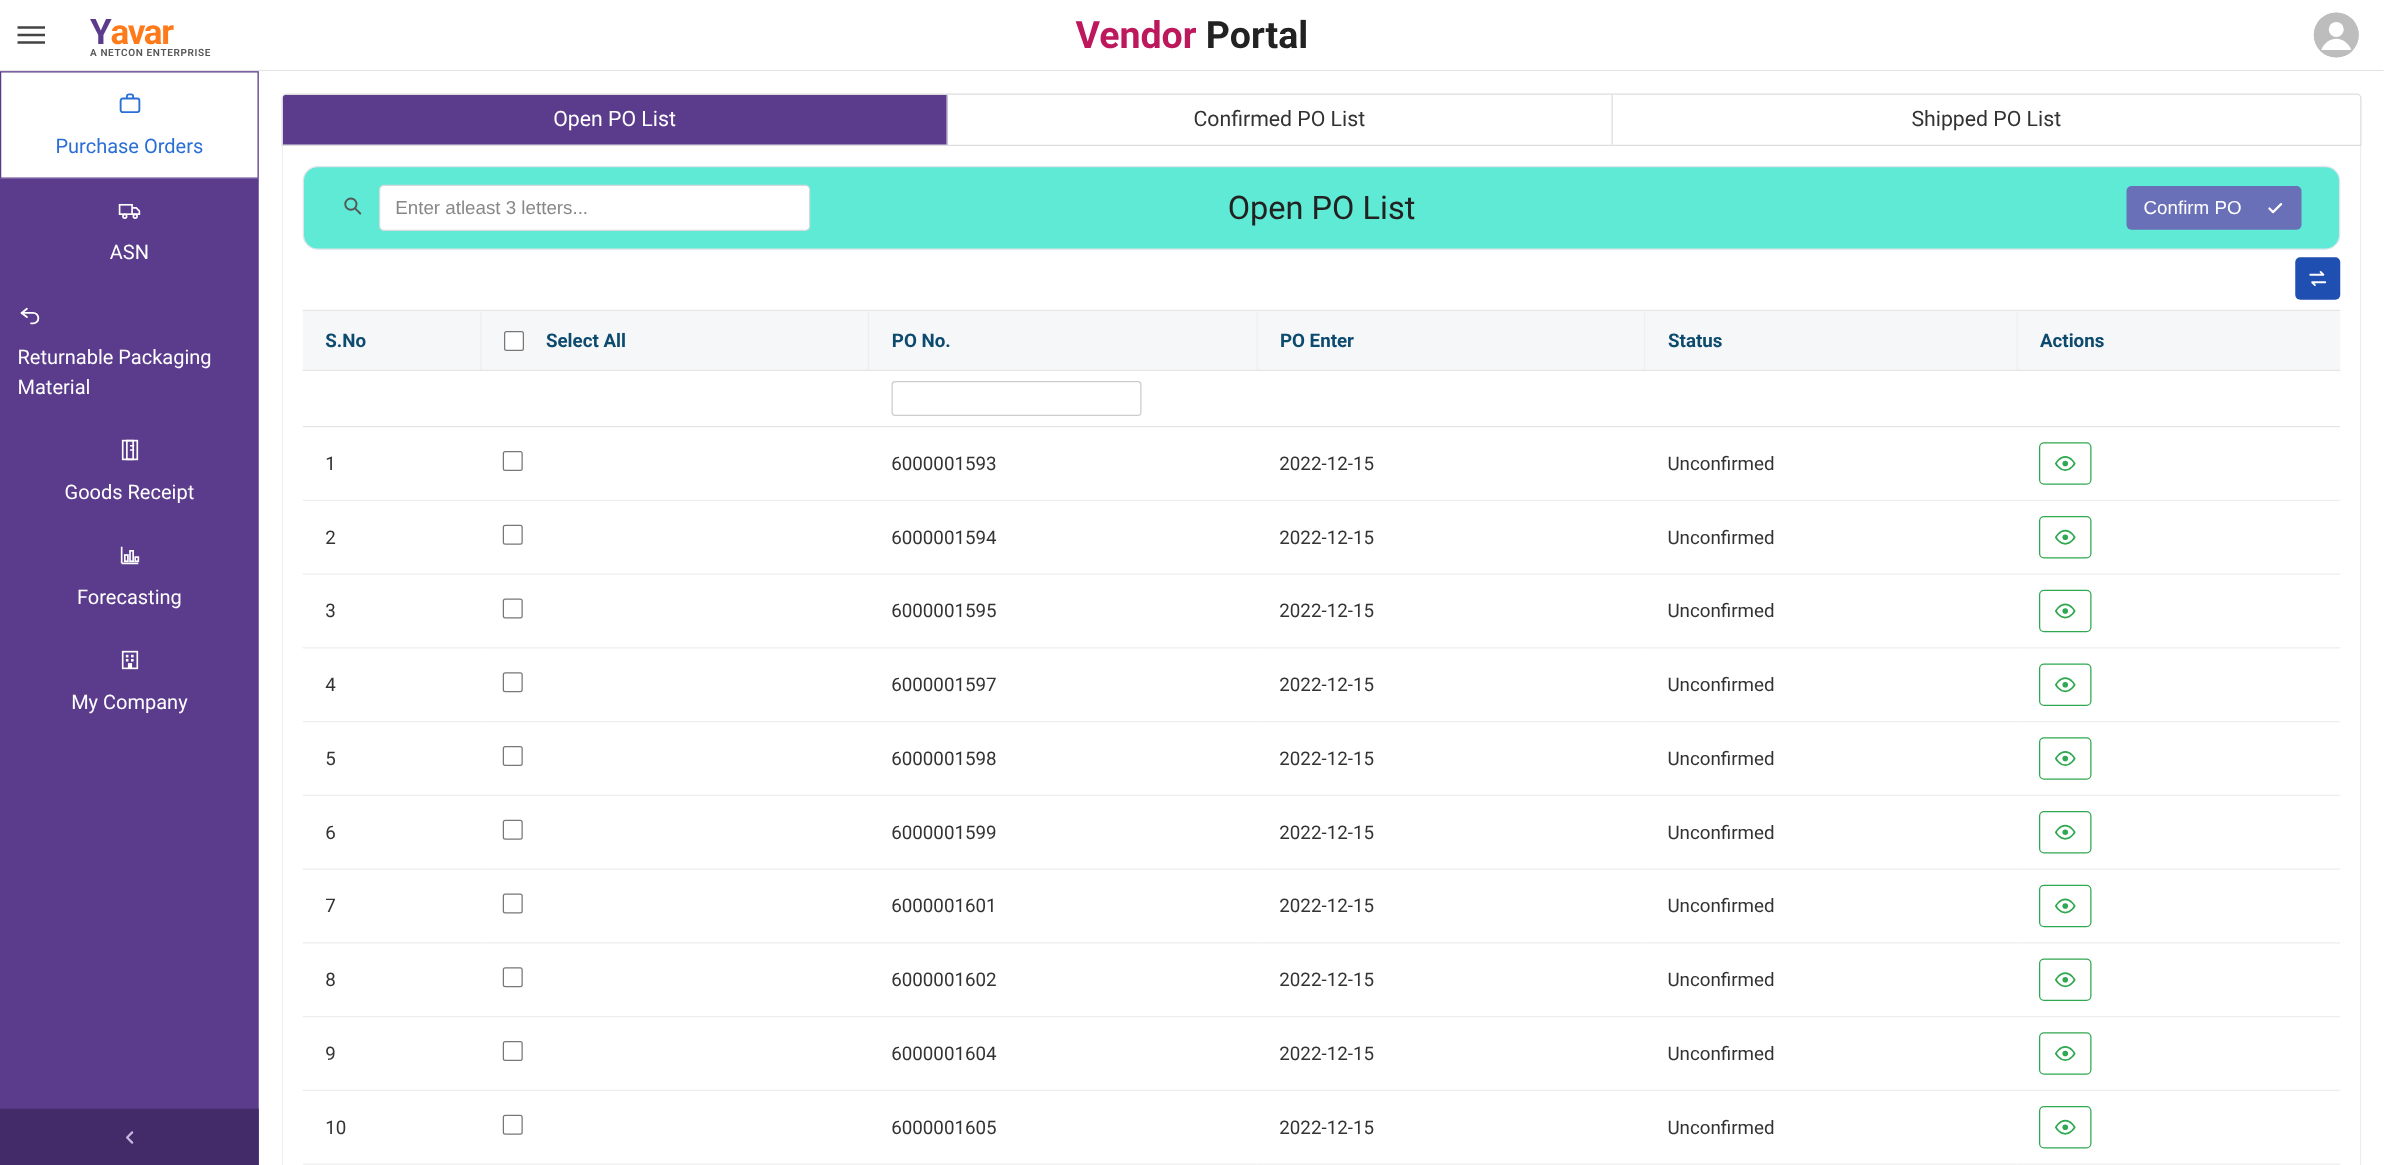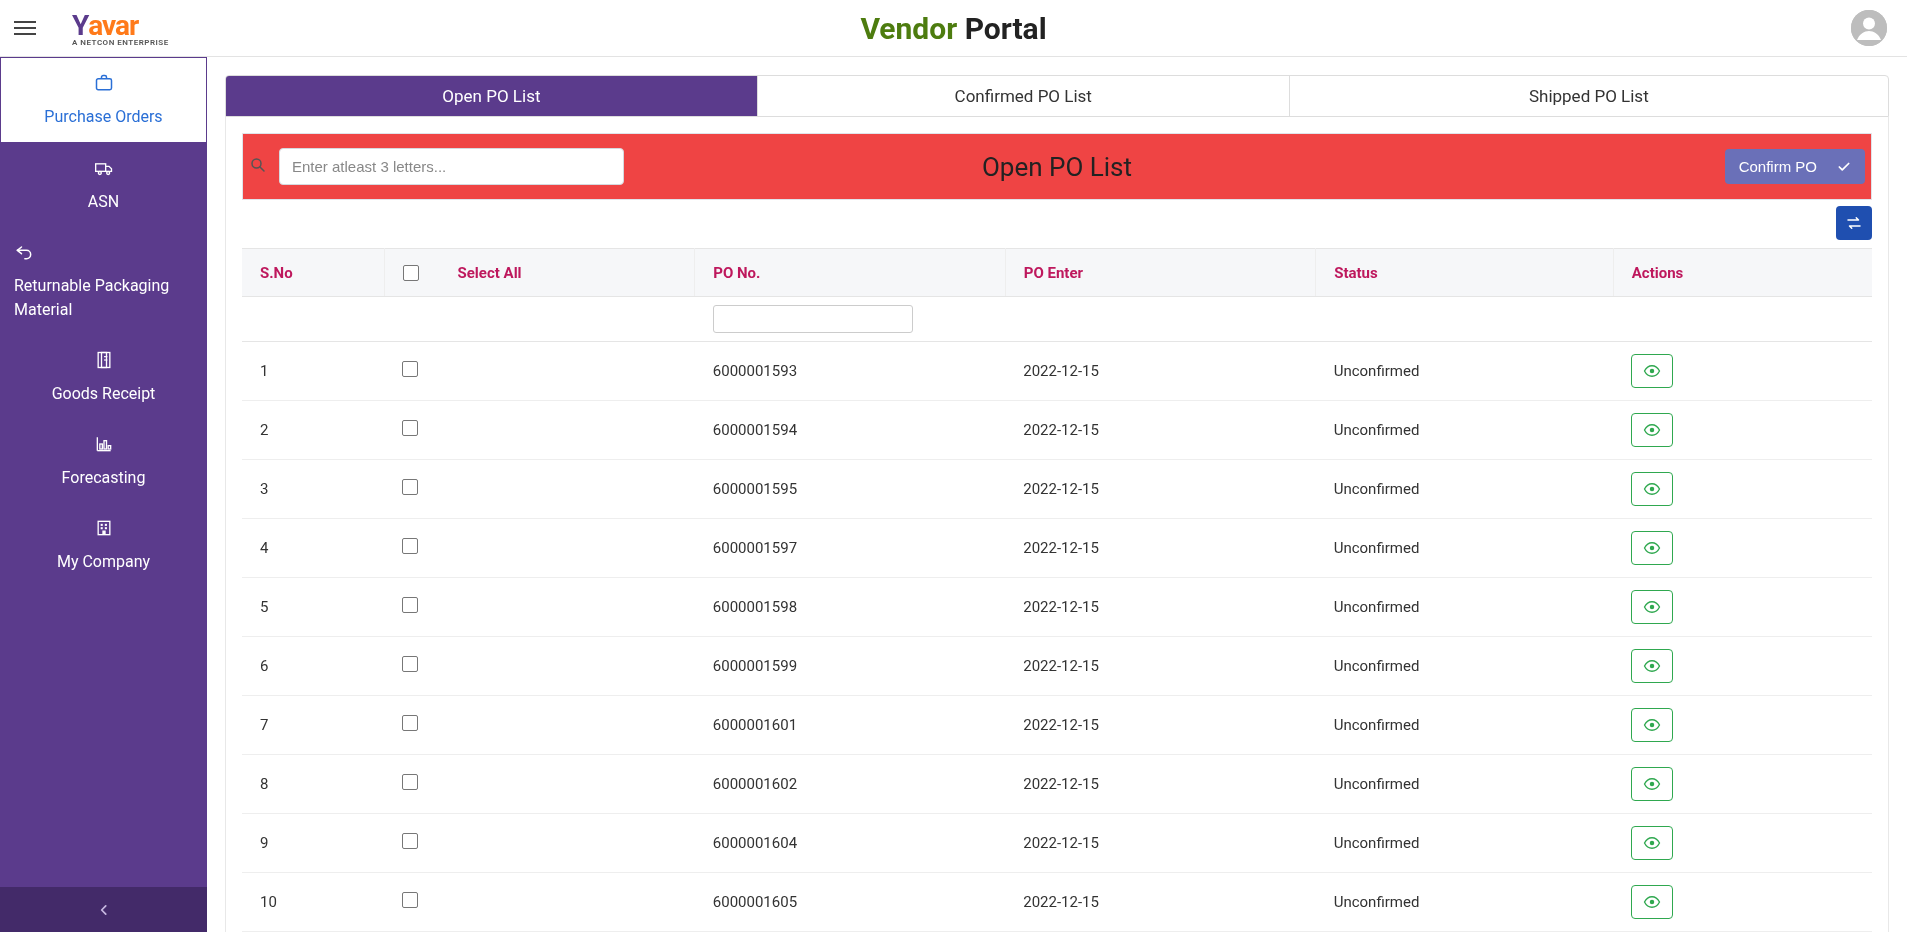--- a/index.html
+++ b/index.html
@@ -62,21 +62,21 @@
     margin-top: -4px;
   }
   .logo-wrap { display:flex; flex-direction:column; align-items:flex-start; }
   .header-title {
     position: absolute;
     left: 50%;
     transform: translateX(-50%);
     font-size: 30px;
     font-weight: 400;
   }
-  .header-title .v { color: #4d7c0f; font-weight: 700; }
+  .header-title .v { color: #be185d; font-weight: 700; }
   .header-title .p { color: #222; font-weight: 700; }
   .avatar {
     margin-left: auto;
     width: 36px;
     height: 36px;
     border-radius: 50%;
     background: #bdbdbd;
     display: flex;
     align-items: center;
     justify-content: center;
@@ -170,24 +170,24 @@
   }
 
   .panel {
     border: 1px solid #e8e8e8;
     border-top: none;
     margin-top: 0;
     border-radius: 0 0 4px 4px;
     padding: 16px;
   }
   .panel-head {
-    background: #ef4444;
+    background: #5eead4;
     border: 1px solid #e0e4ea;
-    border-radius: 1px;
-    padding: 14px 6px;
+    border-radius: 12px;
+    padding: 14px 30px;
     display: flex;
     align-items: center;
     gap: 14px;
   }
   .search-wrap {
     display:flex;
     align-items:center;
     gap: 12px;
   }
   .search-icon {
@@ -255,21 +255,21 @@
   .table {
     width:100%;
     border-collapse: collapse;
     font-size: 15px;
   }
   .table thead th {
     background: #f6f7f9;
     text-align: left;
     padding: 14px 18px;
     font-weight: 700;
-    color: #be185d;
+    color: #0c4a6e;
     border-top: 1px solid #e5e5e5;
     border-bottom: 1px solid #e5e5e5;
     border-right: 1px solid #eee;
   }
   .table thead th:last-child { border-right: none; }
   .table .filter-row td {
     padding: 8px 18px;
     border-bottom: 1px solid #e5e5e5;
   }
   .filter-input {
@@ -456,21 +456,21 @@
             </svg>
           </button>
         </div>
 
         <table class="table">
           <thead>
             <tr>
               <th class="col-sno">S.No</th>
               <th class="col-sel">
                 <span class="chk" style="vertical-align:middle; margin-right:14px;"></span>
-                <span style="vertical-align:middle;margin-left:21px;">Select All</span>
+                <span style="vertical-align:middle;">Select All</span>
               </th>
               <th class="col-pono">PO No.</th>
               <th class="col-date">PO Enter</th>
               <th class="col-status">Status</th>
               <th class="col-actions">Actions</th>
             </tr>
           </thead>
           <tbody id="table-body">
             <tr class="filter-row">
               <td></td>

